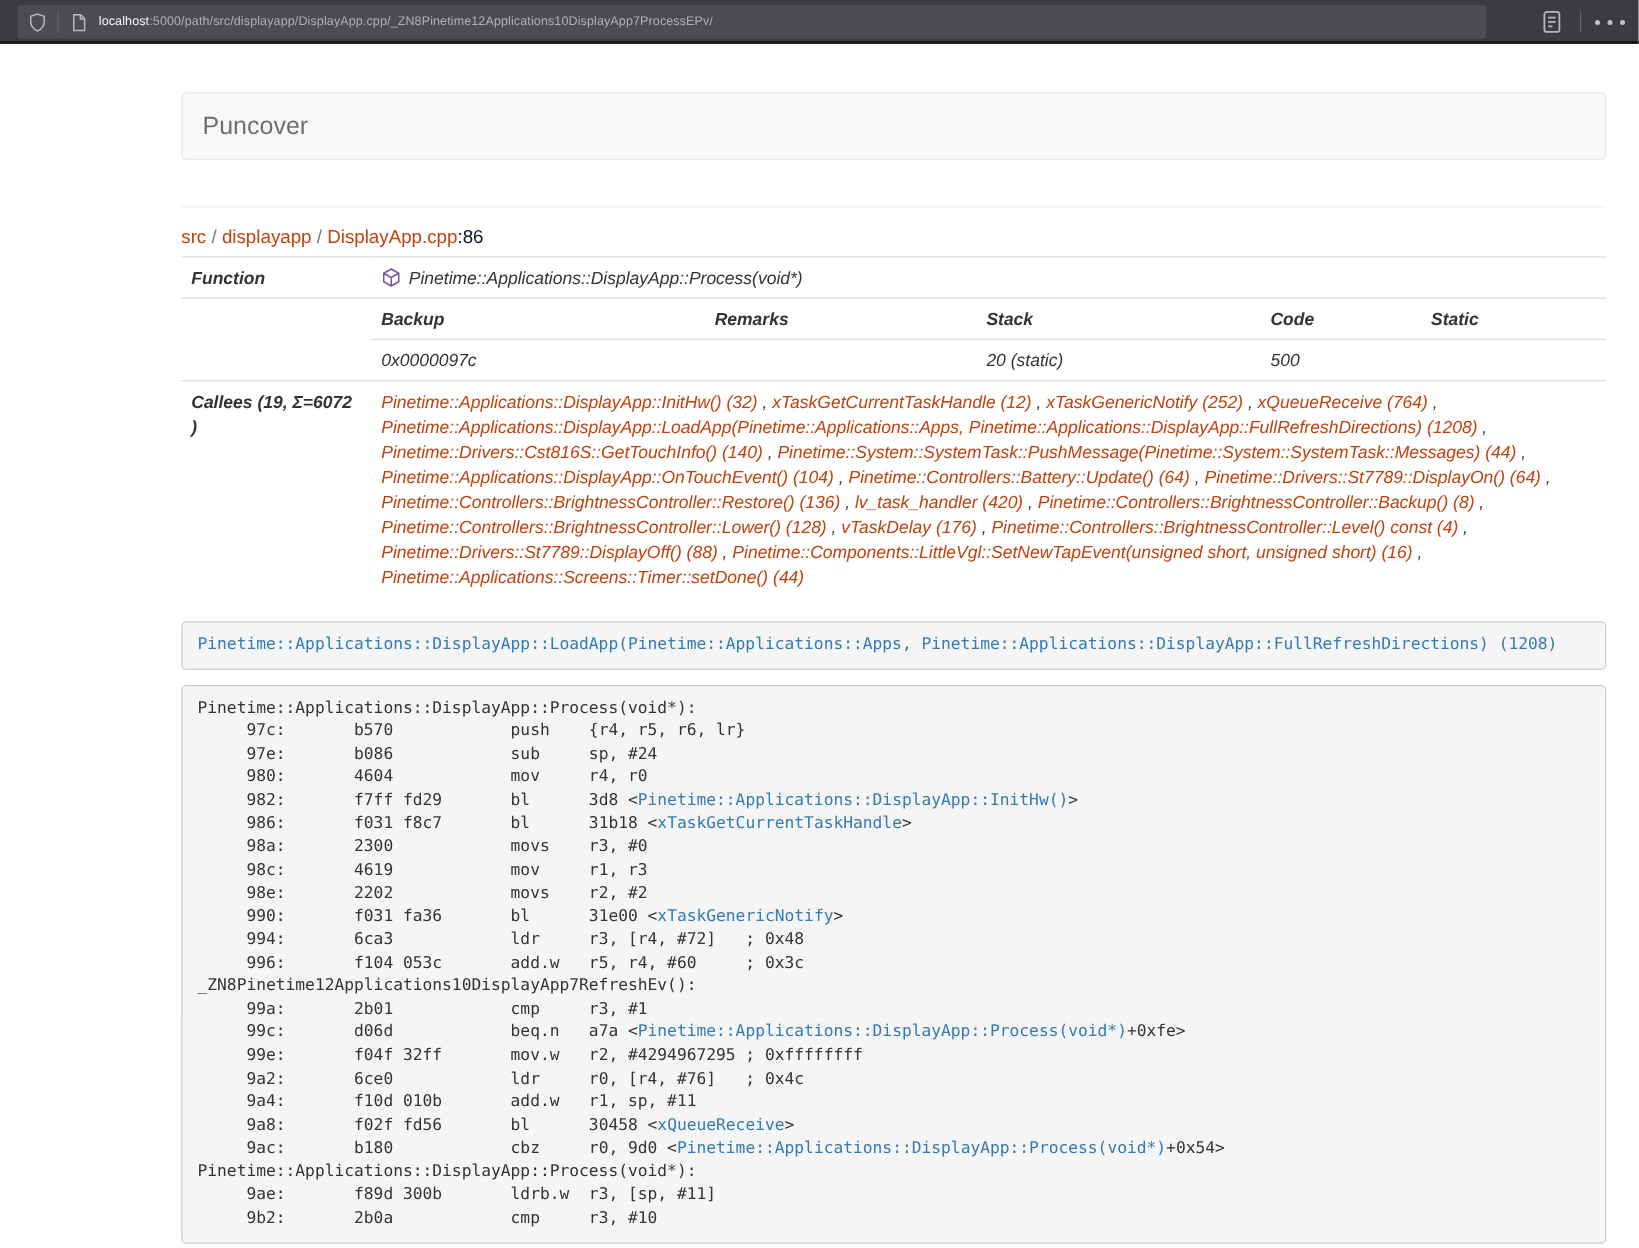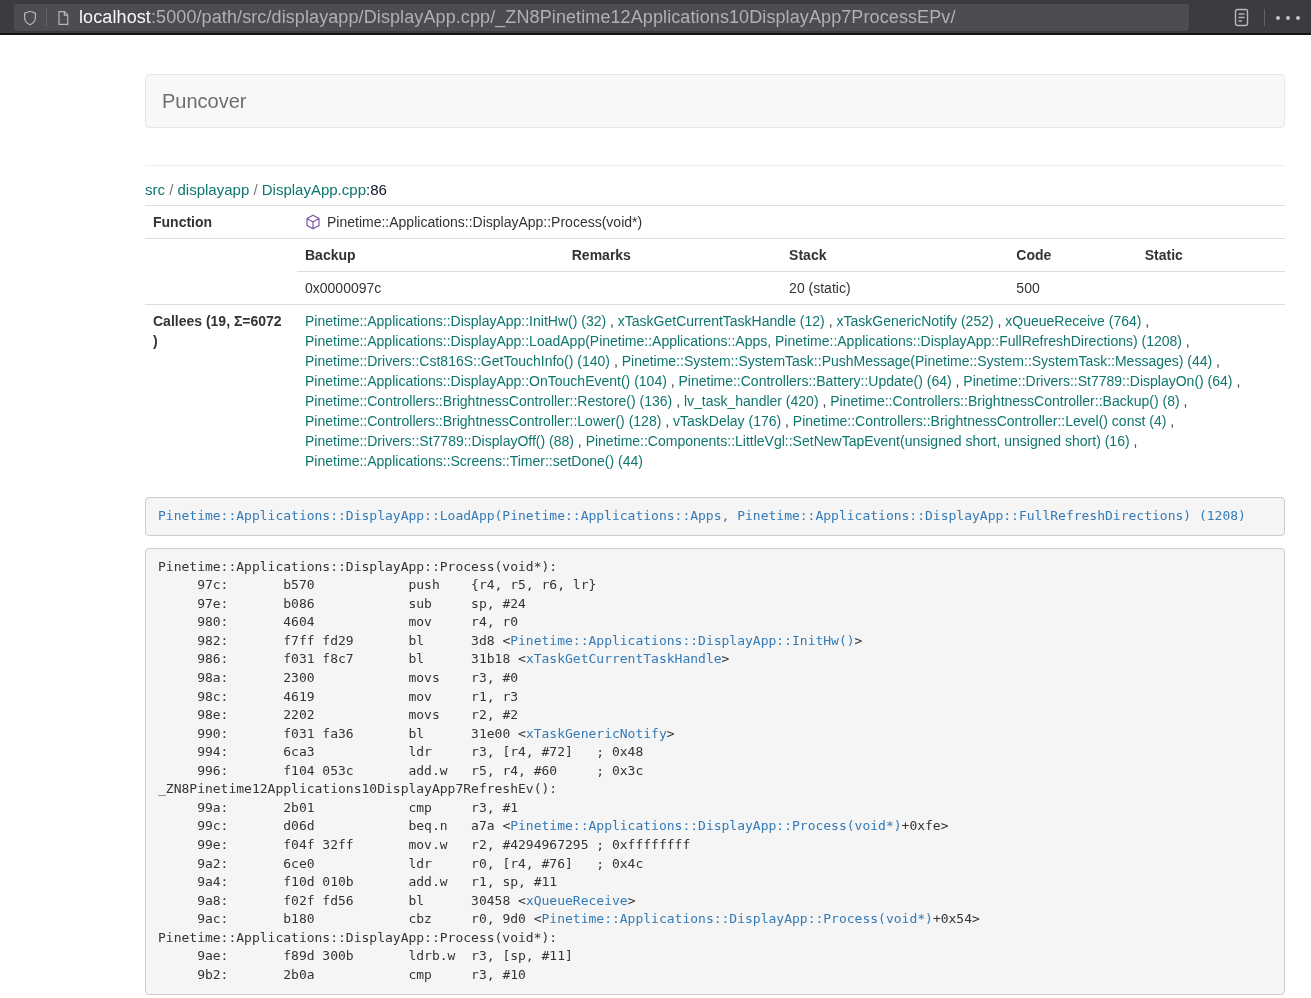--- a/index.html
+++ b/index.html
@@ -2,35 +2,35 @@
 <html><head>
 <meta charset="utf-8">
 <style>
   * { box-sizing: border-box; }
   html, body { margin: 0; padding: 0; }
   body {
     width: 1311px; height: 998px; overflow: hidden;
     background: #ffffff; color: #333;
     font-family: "Liberation Sans", sans-serif; font-size: 14px;
   }
-  a { color: #0f766e; text-decoration: none; cursor: pointer; }
+  a { color: #c2410c; text-decoration: none; cursor: pointer; }
 
   
   .navbar {
     position: relative; height: 35px; background: #3b3b40;
     border-bottom: 2px solid #141417;
   }
   .urlbar {
     position: absolute; left: 14px; top: 4px; height: 27px; right: 122px;
     background: #4c4c51; border-radius: 3px;
     display: flex; align-items: center; padding: 0 8px;
   }
   .vsep { width: 1px; height: 17px; background: #636368; margin: 0 8px; flex: 0 0 auto; }
   .url-text {
-    font-size: 18px; color: #b1b1b3; white-space: nowrap; overflow: hidden;
+    font-size: 10px; color: #b1b1b3; white-space: nowrap; overflow: hidden;
     margin-left: 8px; letter-spacing: 0.1px;
   }
   .url-text .host { color: #f9f9fa; }
   .nav-right { position: absolute; right: 8px; top: 0; height: 35px; display: flex; align-items: center; }
   .toolbtn { display: flex; align-items: center; justify-content: center; width: 30px; height: 28px; cursor: pointer; }
   .dots { display: flex; gap: 6px; }
   .dots i { width: 4px; height: 4px; border-radius: 50%; background: #c3c3c7; display: block; }
   .chrome-icon { flex: 0 0 auto; display: block; }
 
   
@@ -40,21 +40,21 @@
     border: 1px solid #e7e7e7; border-radius: 4px;
     display: flex; align-items: center; padding: 0 16px;
   }
   .brand { font-size: 20px; color: #6e6e6e; }
   hr.rule { border: 0; border-top: 1px solid #eeeeee; margin: 37px 0 13px 0; }
   .breadcrumb { font-size: 15px; margin: 0 0 5px 0; line-height: 21px; }
   .bc-sep { color: #777; }
   .bc-suffix { color: #0f172a; }
 
   
-  table.symbol { width: 100%; border-collapse: collapse; font-size: 14px; margin: 0 0 20px 0; }
+  table.symbol { width: 100%; border-collapse: collapse; font-size: 14px; margin: 0 0 20px 0; font-style: italic; }
   table.symbol > tbody > tr > th,
   table.symbol > tbody > tr > td {
     border-top: 1px solid #ddd; padding: 6px 8px; vertical-align: top; text-align: left;
     line-height: 20px;
   }
   th.label-col { width: 152px; font-weight: bold; color: #333; }
   td.no-pad { padding: 0 !important; }
   table.inner { width: 100%; border-collapse: collapse; }
   table.inner th {
     font-weight: bold; text-align: left; padding: 6px 8px;

